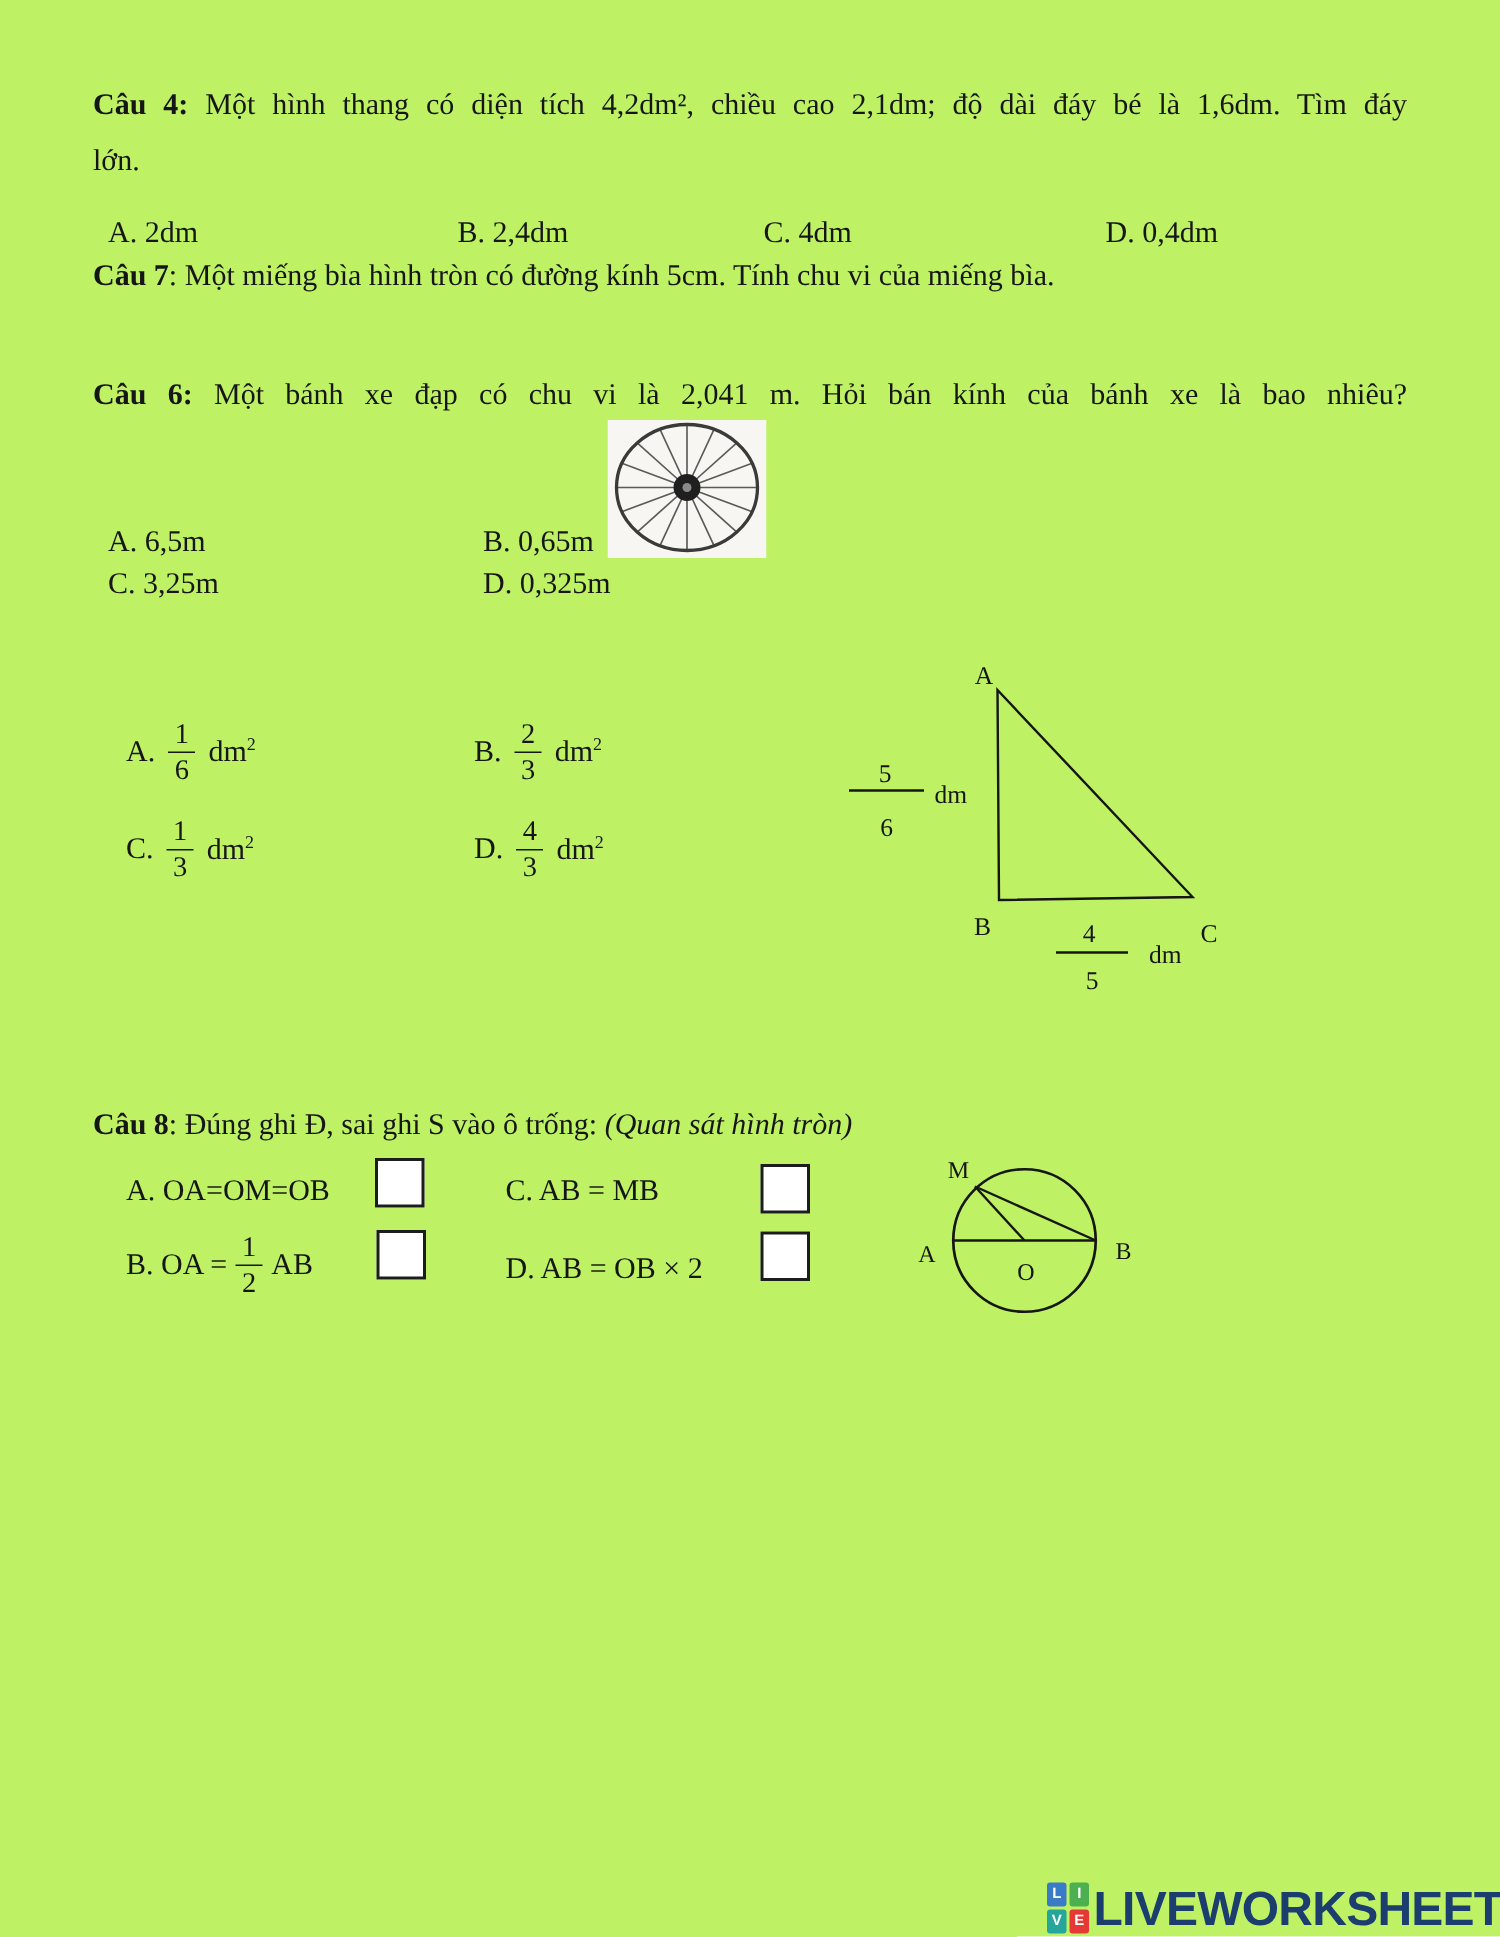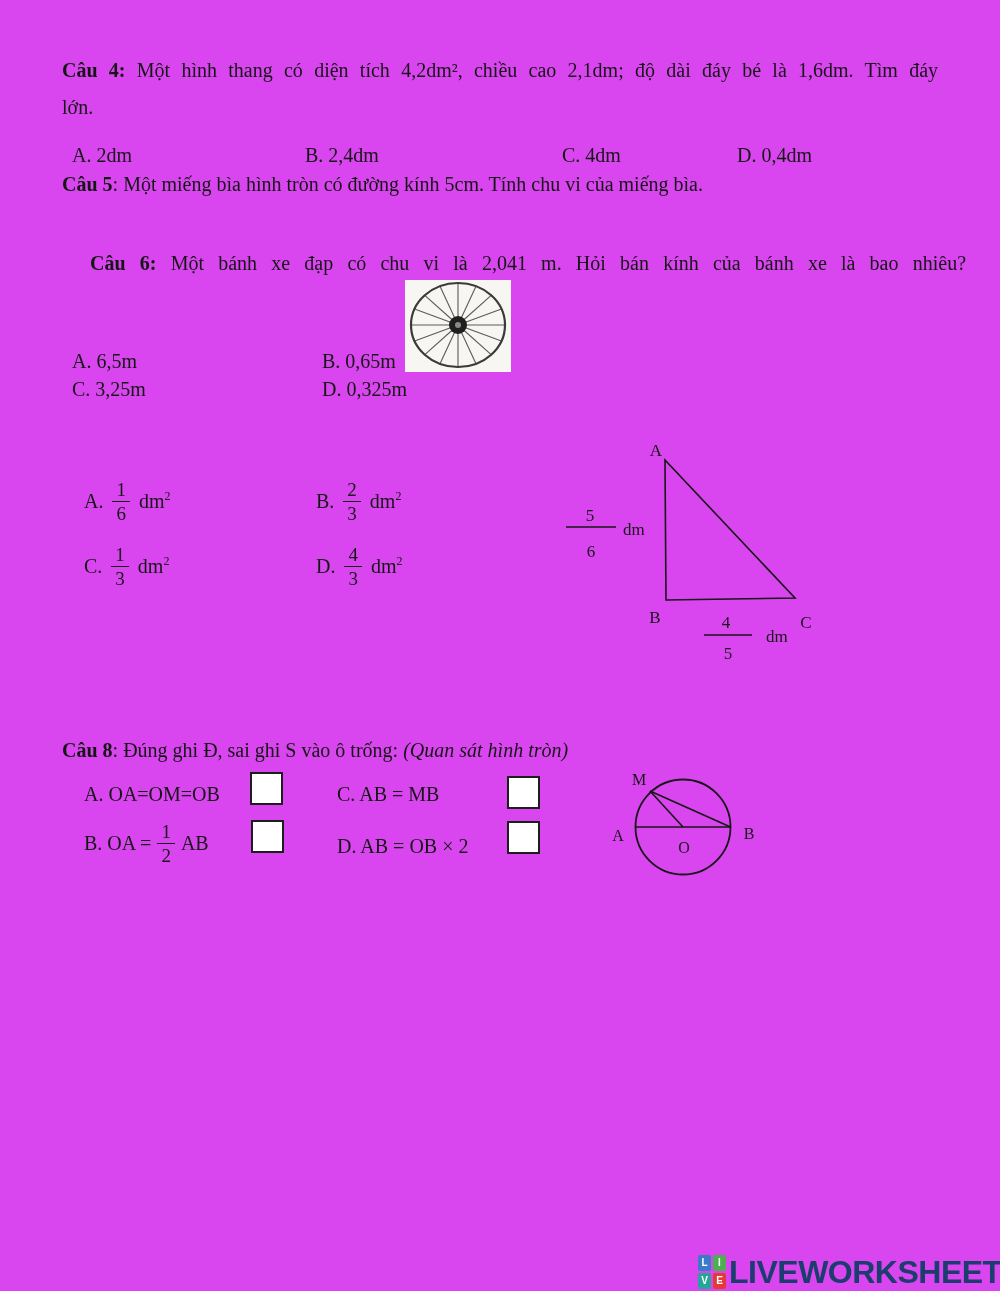--- a/index.html
+++ b/index.html
@@ -1,27 +1,27 @@
 <!DOCTYPE html>
 <html><head>
 <meta charset="utf-8">
 <style>
   html,body { margin:0; padding:0; background:#ffffff; }
   .page {
-    position:relative; width:1000px; height:1291px; background:#d946ef;
+    position:relative; width:1000px; height:1291px; background:#bef264;
     font-family:"Liberation Serif", serif; font-size:20px; color:#161616;
     overflow:hidden; line-height:1.25;
   }
   .abs { position:absolute; }
   .jline { width:876px; text-align:justify; text-align-last:justify; }
   b { font-weight:bold; }
   .row { position:absolute; left:0; width:1000px; height:30px; }
   .c1 { position:absolute; left:72px; }
   .c2 { position:absolute; left:305px; }
-  .c3 { position:absolute; left:562px; }
+  .c3 { position:absolute; left:509px; }
   .c4 { position:absolute; left:737px; }
   .c2b { position:absolute; left:322px; }
   .fopt { position:absolute; display:flex; align-items:center; gap:9px; }
   .frac { display:inline-flex; flex-direction:column; align-items:center; line-height:1; font-size:19px; }
   .frac .num, .frac .den { padding:2px 4px; }
   .frac .bar { align-self:stretch; height:0; border-top:1.7px solid #161616; min-width:14px; }
   .unit sup { font-size:12px; vertical-align:super; }
   .ansbox { position:absolute; width:33px; height:33px; border:2px solid #1d1d1d; background:#fff; box-sizing:border-box; }
   .q8item { position:absolute; display:flex; align-items:center; gap:6px; }
   svg text { font-family:"Liberation Serif", serif; fill:#161616; }
@@ -43,24 +43,24 @@
   </div>
   <div class="abs" style="left:62px; top:95px;">lớn.</div>
   <div class="row" style="top:143px;">
     <span class="c1">A. 2dm</span>
     <span class="c2">B. 2,4dm</span>
     <span class="c3">C. 4dm</span>
     <span class="c4">D. 0,4dm</span>
   </div>
 
   <div class="abs" style="left:62px; top:172px;">
-    <b>Câu 5</b><span>: Một miếng bìa hình tròn có đường kính 5cm. Tính chu vi của miếng bìa.</span>
-  </div>
-
-  <div class="abs jline" style="left:62px; top:251px;margin-left:28px;">
+    <b>Câu 7</b><span>: Một miếng bìa hình tròn có đường kính 5cm. Tính chu vi của miếng bìa.</span>
+  </div>
+
+  <div class="abs jline" style="left:62px; top:251px;">
     <b>Câu 6:</b>
     <span>Một bánh xe đạp có chu vi là 2,041 m. Hỏi bán kính của bánh xe là bao nhiêu?</span>
   </div>
 
   <div class="abs" style="left:405px; top:280px;">
     <svg width="106" height="92">
       <rect width="106" height="92" fill="#f7f6f2"></rect>
       <g stroke="#5a5a5a" stroke-width="1.1">
         <line x1="53" y1="45" x2="100" y2="45"></line>
           <line x1="53" y1="45" x2="96.4" y2="28.9"></line>

